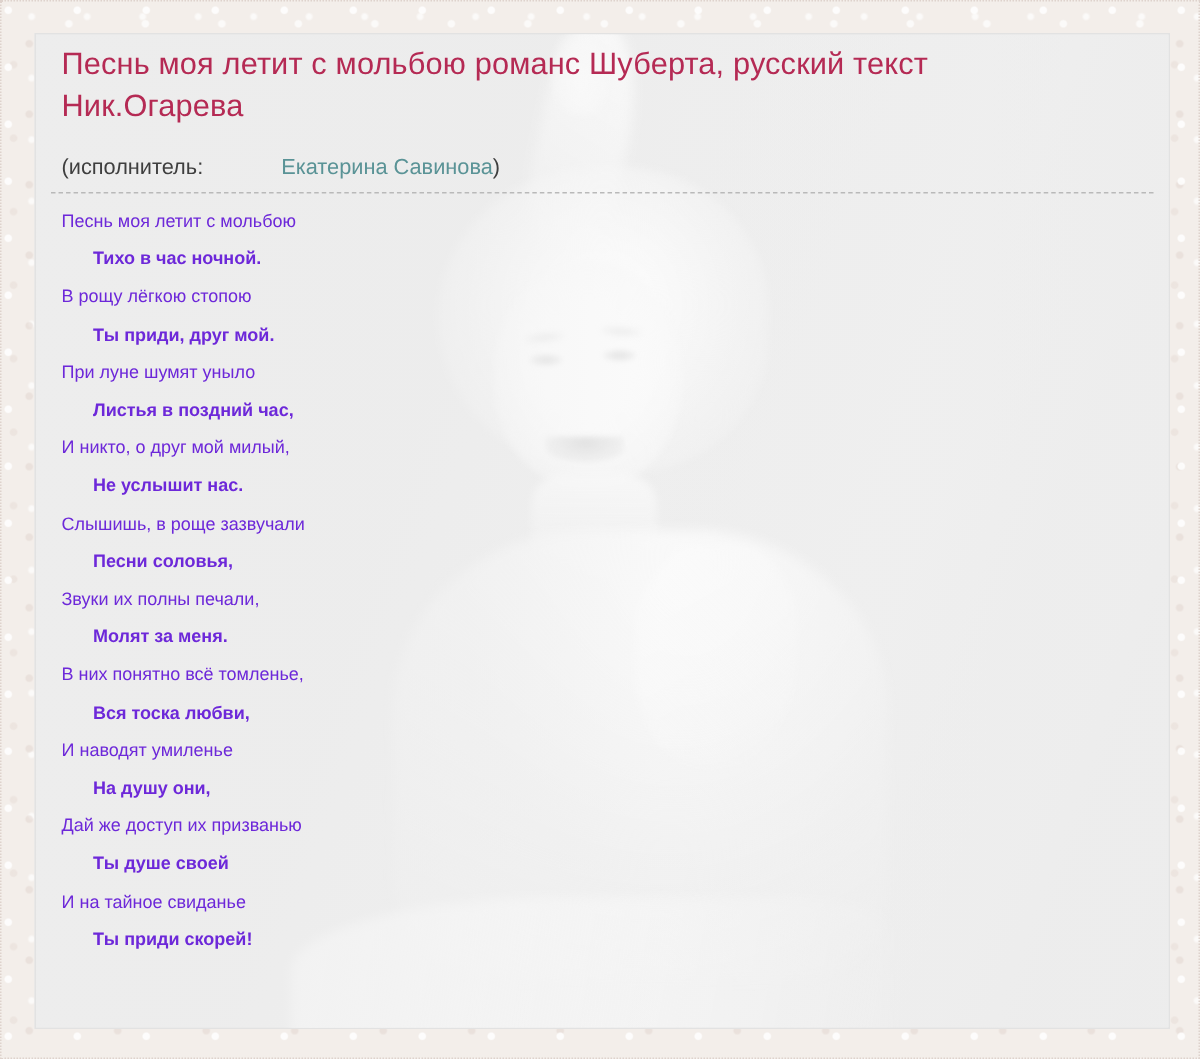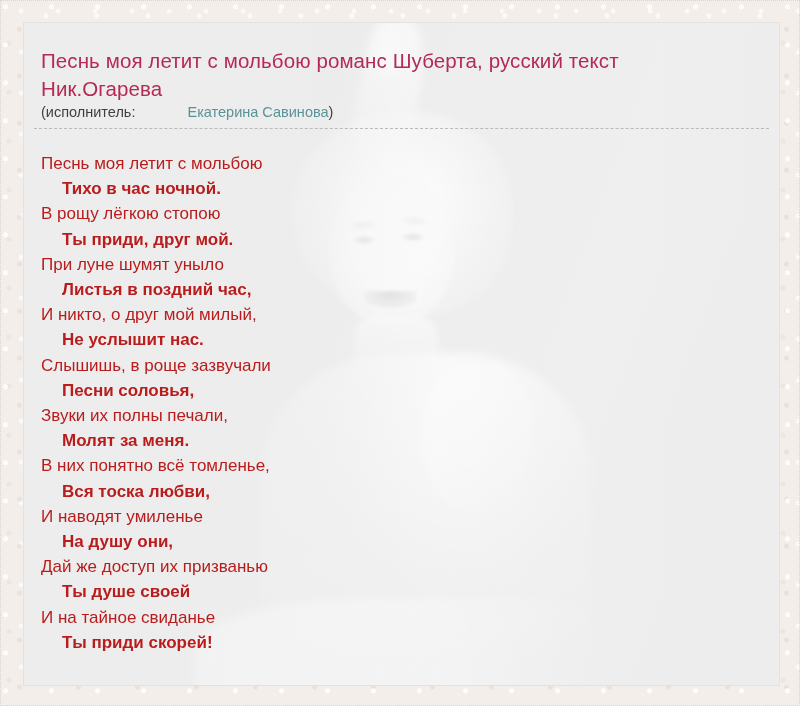--- a/index.html
+++ b/index.html
@@ -163,21 +163,21 @@
 
   
   .fg {
     position: relative;
     padding: 0;
   }
 
   #song-title {
     position: absolute;
     left: 17px;
-    top: 24px;
+    top: 6px;
     width: 700px;
     margin: 0;
     font-size: 20.5px;
     font-weight: normal;
     line-height: 28px;
     color: #b52a54;
     letter-spacing: 0.1px;
   }
 
   #performer-line {
@@ -200,25 +200,25 @@
     left: 10px;
     top: 105px;
     width: 735px;
     height: 0;
     border-top: 1px dashed #b9b9b9;
   }
 
   #lyrics {
     position: absolute;
     left: 17px;
-    top: 128px;
+    top: 112px;
     width: 560px;
-    font-size: 17px;
+    font-size: 12px;
     line-height: 25.2px;
-    color: #b91c1c;
+    color: #6d28d9;
     white-space: pre;
   }
   #lyrics .line { display: block; }
   #lyrics .line.indent { padding-left: 21px; font-weight: bold; }
 </style>
 </head>
 <body>
 
 <div id="page-frame">
 

